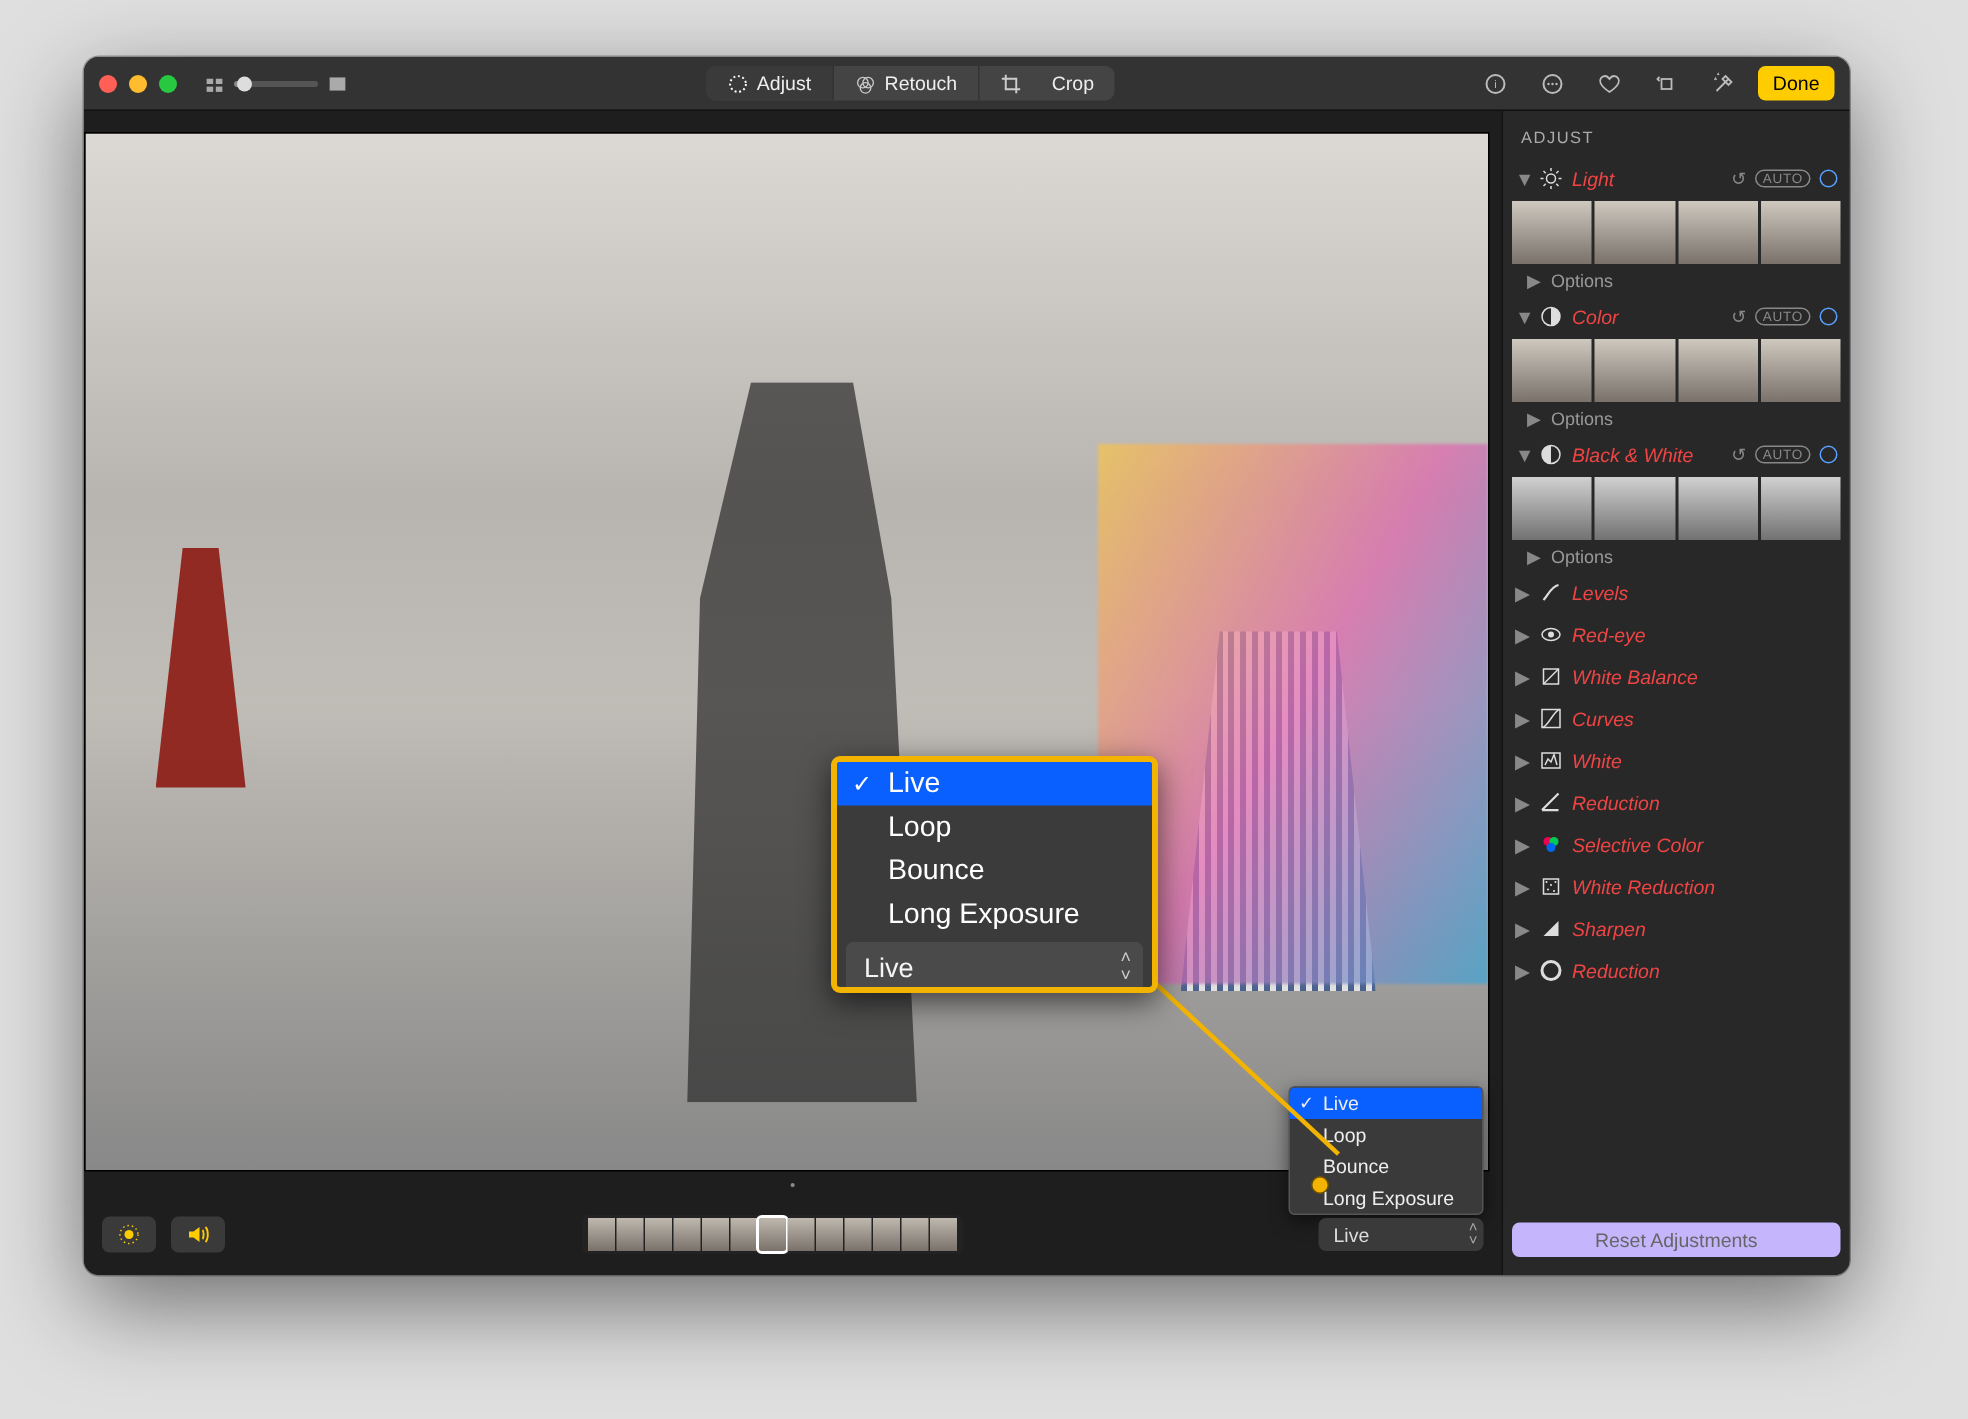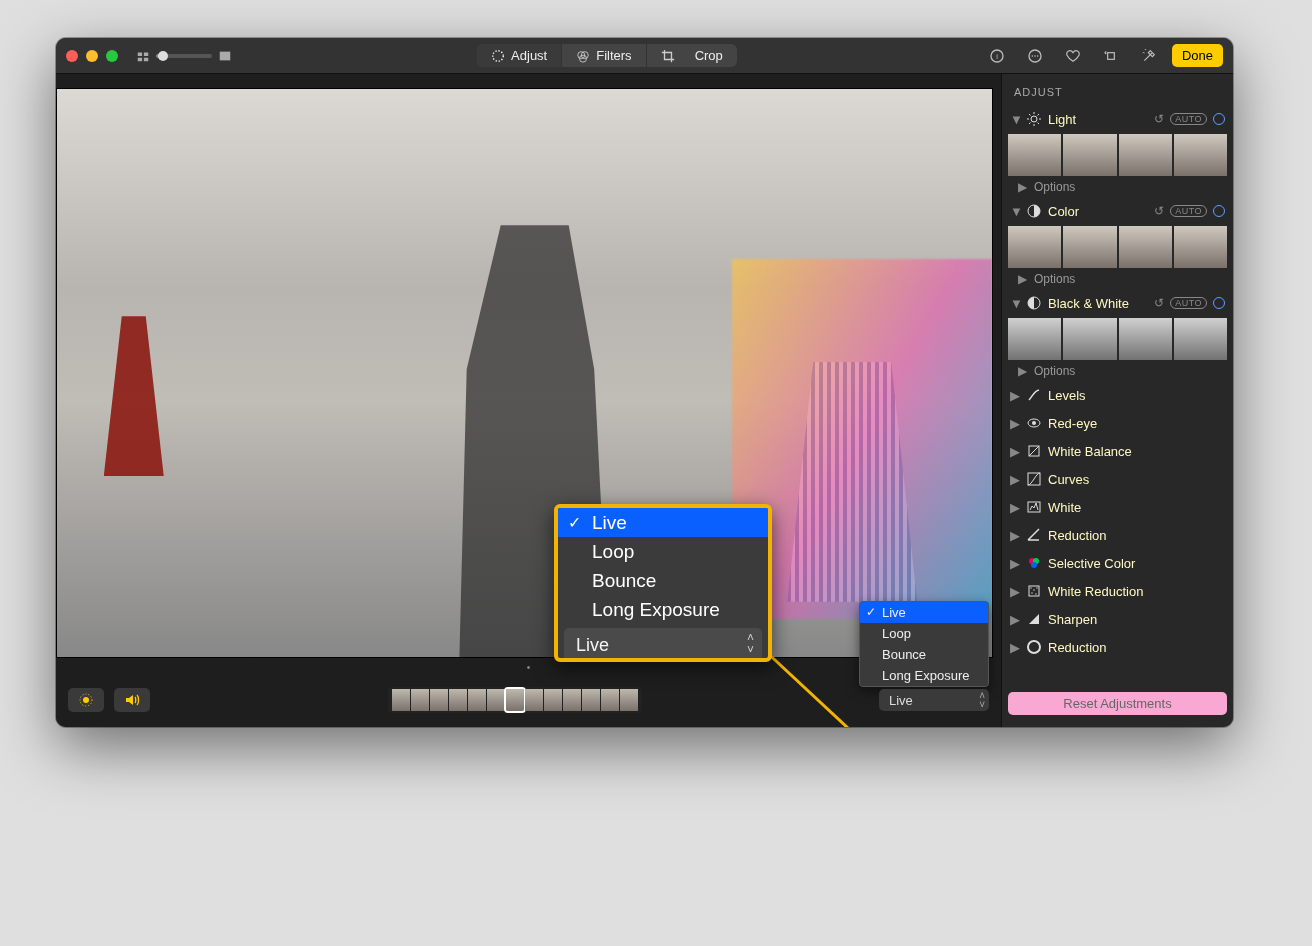--- a/index.html
+++ b/index.html
@@ -8,21 +8,21 @@
     font-family: -apple-system, BlinkMacSystemFont, "Helvetica Neue", sans-serif;
     font-size: 13px;
     color: #ddd;
     width: 1312px;
     height: 946px;
     overflow: hidden;
   }
   .window {
     position: absolute;
     left: 56px; top: 38px;
-    width: 1177px; height: 689px;
+    width: 1177px; height: 812px;
     background: #1e1e1e;
     border-radius: 10px;
     box-shadow: 0 20px 60px rgba(0,0,0,.5), 0 0 0 1px rgba(0,0,0,.3);
     overflow: hidden;
   }
 
   
   .titlebar {
     height: 36px;
     background: #333;
@@ -140,36 +140,36 @@
     overflow:hidden; box-shadow:0 4px 12px rgba(0,0,0,.5);
   }
   .dropdown .item {
     padding:3px 8px 3px 22px; color:#eee; cursor:pointer; position:relative; font-size:13px;
   }
   .dropdown .item.selected { background:#0a60ff; }
   .dropdown .item.selected::before {
     content:"✓"; position:absolute; left:6px; top:3px; font-size:12px;
   }
 
-  .reset-btn { padding:4px 12px; background:#f9a8d4; border-radius:5px; color:#666; cursor:not-allowed; }
+  .reset-btn { padding:4px 12px; background:#c4b5fd; border-radius:5px; color:#666; cursor:not-allowed; }
 
   
   .sidebar {
     width:232px; background:#282828; border-left:1px solid #111;
     display:flex; flex-direction:column; overflow-y:auto;
     padding:8px 6px 12px 6px;
   }
   .sidebar-title { color:#aaa; letter-spacing:1px; font-size:11px; margin:4px 6px 10px; }
   .panel { margin-bottom:6px; }
   .panel-header {
     display:flex; align-items:center; gap:6px; padding:3px 2px; cursor:pointer;
   }
   .disclosure { width:10px; color:#888; }
   .panel-icon { width:16px; height:16px; display:flex; align-items:center; justify-content:center; }
-  .panel-title { flex:1; color:#fef9c3; font-size:13px; }
+  .panel-title { flex:1; color:#ef4444; font-size:13px;font-style:italic; }
   .panel-actions { display:flex; align-items:center; gap:6px; color:#888; }
   .auto-badge {
     font-size:9px; border:1px solid #888; border-radius:8px; padding:0 4px; letter-spacing:.5px;
   }
   .circle-ind { width:12px;height:12px;border:1.5px solid #5aa0ff;border-radius:50%; }
   .undo-icn { font-size:12px; }
 
   .thumb-strip { display:flex; gap:2px; margin:4px 0 2px 0; }
   .thumb-strip .t {
     flex:1; height:42px; background:linear-gradient(#cfc8bf,#7a726a);
@@ -261,21 +261,21 @@
             <circle cx="8" cy="8" r="6" fill="none" stroke="#fff" stroke-width="1.5" stroke-dasharray="1.5 2"></circle>
           </svg>
         <span>Adjust</span>
       </div>
       <div class="seg">
         <svg viewBox="0 0 16 16">
             <circle cx="6" cy="7" r="4" fill="none" stroke="#ccc"></circle>
             <circle cx="10" cy="7" r="4" fill="none" stroke="#ccc"></circle>
             <circle cx="8" cy="11" r="4" fill="none" stroke="#ccc"></circle>
           </svg>
-        <span>Filters</span>
+        <span>Retouch</span>
       </div>
       <div class="seg">
         <svg viewBox="0 0 16 16">
             <path d="M4 1v11h11M1 4h11v11" fill="none" stroke="#ccc" stroke-width="1.5"></path>
           </svg>
         <span>Crop</span>
       </div>
     </div>
 
     <div class="tb-right">

